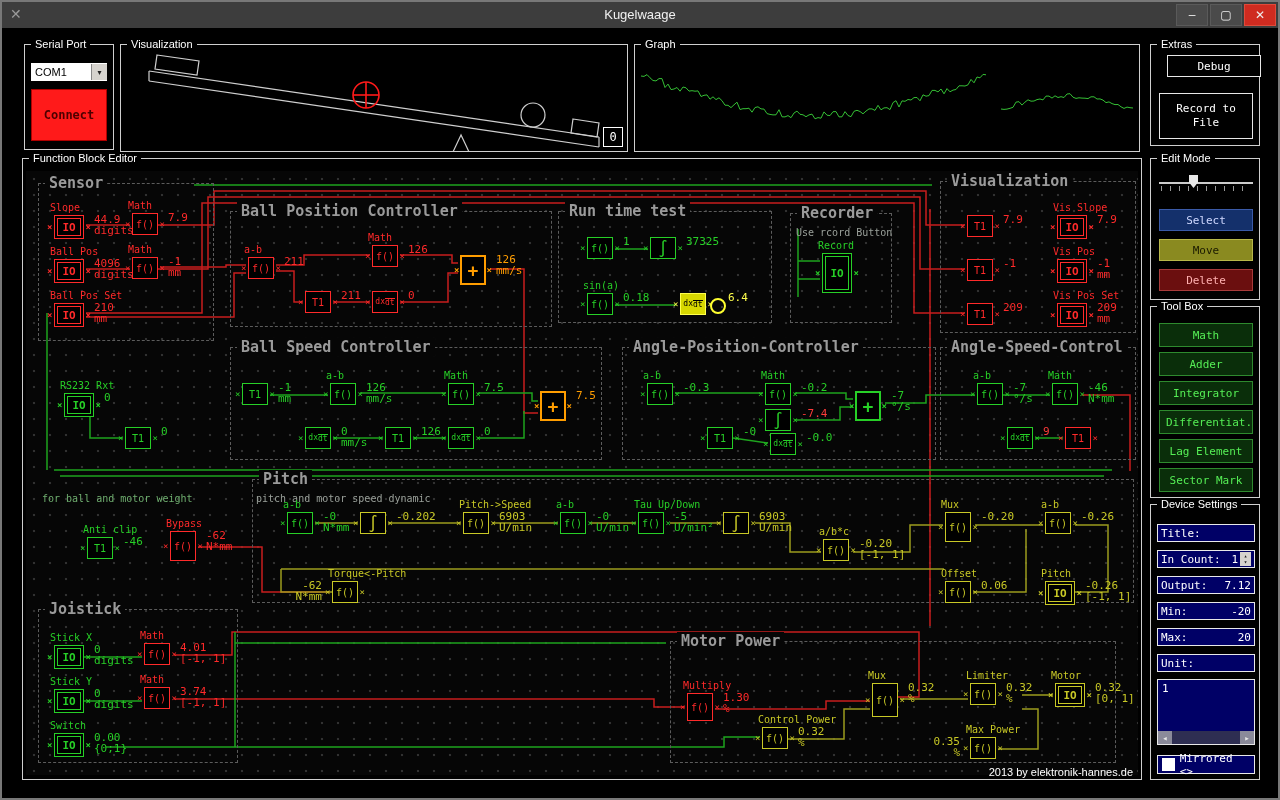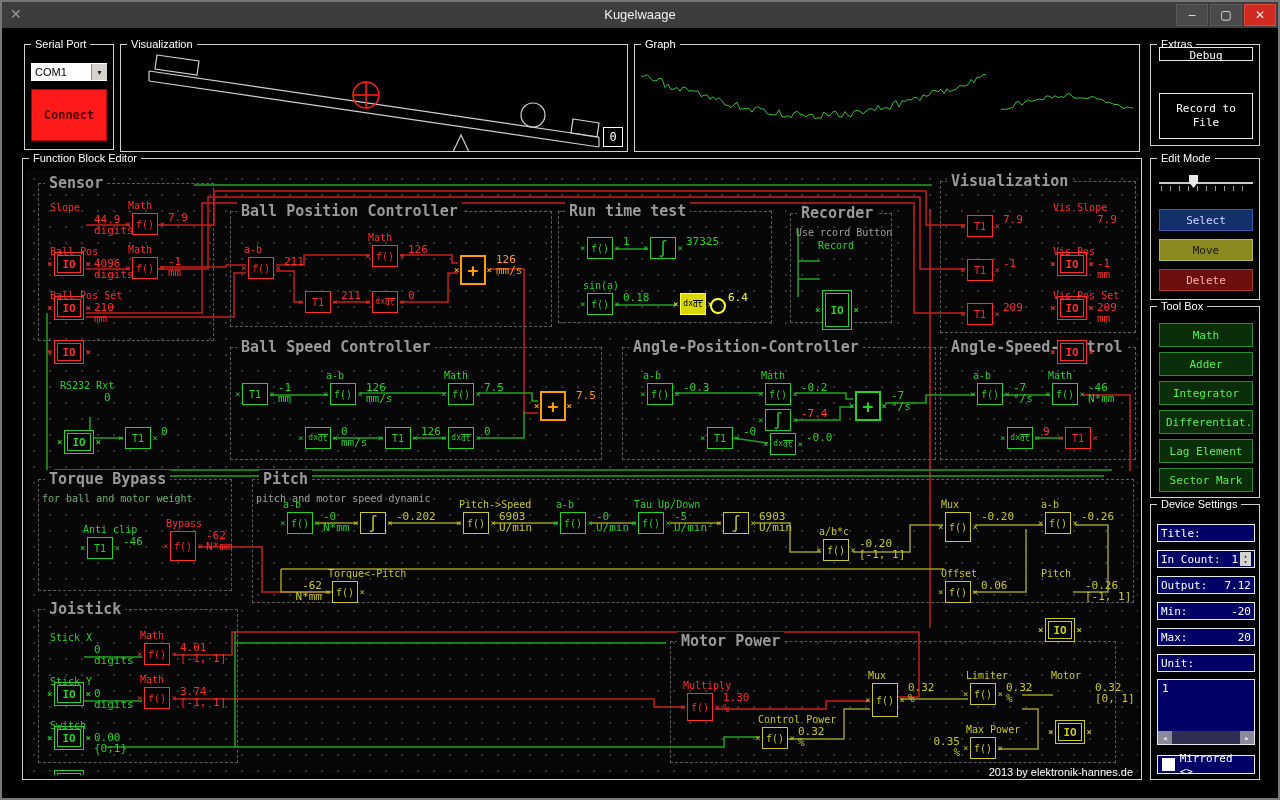--- a/index.html
+++ b/index.html
@@ -21,41 +21,41 @@
   .combo span.val{flex:1;padding-left:4px;}
   .combo-btn{width:15px;height:16px;background:#d6d3ce;border-left:1px solid #888;display:flex;align-items:center;justify-content:center;font-size:8px;color:#222;}
   .connect-btn{position:absolute;left:6px;top:44px;width:76px;height:52px;background:#ff1a1a;color:#4d0000;font-weight:bold;font-size:12px;border:1px solid #b00000;font-family:"DejaVu Sans Mono",monospace;}
   
   #gb-viz{left:118px;top:16px;width:508px;height:108px;background:#000;}
   #gb-graph{left:632px;top:16px;width:506px;height:108px;background:#000;}
   .counterbox{position:absolute;right:4px;bottom:4px;width:18px;height:18px;border:1px solid #fff;color:#fff;background:#000;font-size:12px;display:flex;align-items:center;justify-content:center;font-family:"DejaVu Sans Mono",monospace;}
   
   #gb-extras{left:1148px;top:16px;width:110px;height:102px;}
   .xbtn{position:absolute;left:8px;background:#000;border:1px solid #e8e8e8;color:#fff;font-size:11px;font-family:"DejaVu Sans Mono",monospace;}
-  #btn-debug{top:2px;width:94px;height:14px;}
+  #btn-debug{top:10px;width:94px;height:22px;margin-left:8px;}
   #btn-record{top:48px;width:94px;height:46px;white-space:normal;line-height:14px;}
   
   #gb-editor{left:20px;top:130px;width:1120px;height:622px;}
   .fbe-canvas{position:absolute;left:3px;top:12px;width:1112px;height:604px;background:#060606;
      background-image:radial-gradient(#313131 1px,transparent 1.6px);background-size:16px 16px;overflow:hidden;}
   .credit{position:absolute;right:8px;bottom:1px;color:#fff;font-size:11px;font-family:"Liberation Sans",sans-serif;}
   .wires{position:absolute;left:0;top:0;}
   .wire{fill:none;stroke-width:1.5;}
   .wire-r{stroke:#c81e1e;} .wire-g{stroke:#1ea41e;} .wire-o{stroke:#9c9c1e;}
   .fbe-section{position:absolute;border:1px dashed #5c5c5c;box-sizing:border-box;pointer-events:none;}
   .fbe-section-title{position:absolute;top:-10px;left:6px;background:#060606;padding:0 4px;color:#9a9a9a;font:bold 15px "DejaVu Sans Mono",monospace;white-space:nowrap;}
   .fbe-note{position:absolute;font:10px "DejaVu Sans Mono",monospace;white-space:nowrap;}
   .note-gray{color:#9aa09a;} .note-green{color:#6fae6f;}
   
   .blk-wrap{position:absolute;font-family:"DejaVu Sans Mono",monospace;}
   .c-red{color:#ff2a2a;} .c-green{color:#27cf27;} .c-olive{color:#c8c826;} .c-orange{color:#ff9d00;} .c-yellow{color:#ffff4d;}
   .blk{position:relative;width:26px;height:22px;border:1px solid currentColor;background:#000;display:flex;align-items:center;justify-content:center;font-size:10px;box-sizing:border-box;}
   .blk::before{content:"\00d7";position:absolute;left:-8px;top:50%;transform:translateY(-55%);font-size:9px;color:currentColor;}
   .blk::after{content:"\00d7";position:absolute;right:-8px;top:50%;transform:translateY(-55%);font-size:9px;color:currentColor;}
-  .t-io{width:30px;height:24px;font-weight:bold;font-size:11px;box-shadow:inset 0 0 0 2px #000,inset 0 0 0 3px currentColor;margin-top:37px;}
+  .t-io{width:30px;height:24px;font-weight:bold;font-size:11px;box-shadow:inset 0 0 0 2px #000,inset 0 0 0 3px currentColor;}
   .t-int{font-size:16px;}
   .t-add{width:26px;height:30px;font-size:18px;font-weight:bold;border-width:2px;}
   .t-ddt{flex-direction:row;font-size:8px;line-height:8px;}
   .t-ddt .dt{border-top:1px solid currentColor;}
   .blk.sel{background:#d8d800;}
   .blk.sel .dx,.blk.sel .dt{color:#000;border-color:#000;}
   .sel-ring{position:absolute;left:100%;margin-left:4px;top:5px;width:12px;height:12px;border:2px solid #ffff30;border-radius:50%;}
   .blk-label{position:absolute;bottom:100%;left:-4px;margin-bottom:2px;font-size:10px;white-space:nowrap;margin-top:36px;}
   .blk-meta{position:absolute;left:100%;margin-left:10px;top:-1px;font-size:11px;line-height:11px;white-space:nowrap;display:flex;flex-direction:column;}
   .meta-left{left:auto;right:100%;margin-left:0;margin-right:10px;text-align:right;}
@@ -234,23 +234,20 @@
           </div>
           <div class="fbe-section" style="left: 204px; top: 176px; width: 372px; height: 113px;">
             <div class="fbe-section-title">Ball Speed Controller</div>
           </div>
           <div class="fbe-section" style="left: 596px; top: 176px; width: 314px; height: 113px;">
             <div class="fbe-section-title">Angle-Position-Controller</div>
           </div>
           <div class="fbe-section" style="left: 914px; top: 176px; width: 196px; height: 113px;">
             <div class="fbe-section-title">Angle-Speed-Control</div>
           </div>
-          <div class="fbe-section" style="left: 12px; top: 308px; width: 194px; height: 112px;">
-            <div class="fbe-section-title">Torque Bypass</div>
-          </div>
           <div class="fbe-section" style="left: 226px; top: 308px; width: 882px; height: 124px;">
             <div class="fbe-section-title">Pitch</div>
           </div>
           <div class="fbe-section" style="left: 12px; top: 438px; width: 200px; height: 154px;">
             <div class="fbe-section-title">Joistick</div>
           </div>
           <div class="fbe-section" style="left: 644px; top: 470px; width: 446px; height: 122px;">
             <div class="fbe-section-title">Motor Power</div>
           </div>
           <div class="fbe-note note-gray" style="left: 770px; top: 56px;">Use rcord Button</div>

